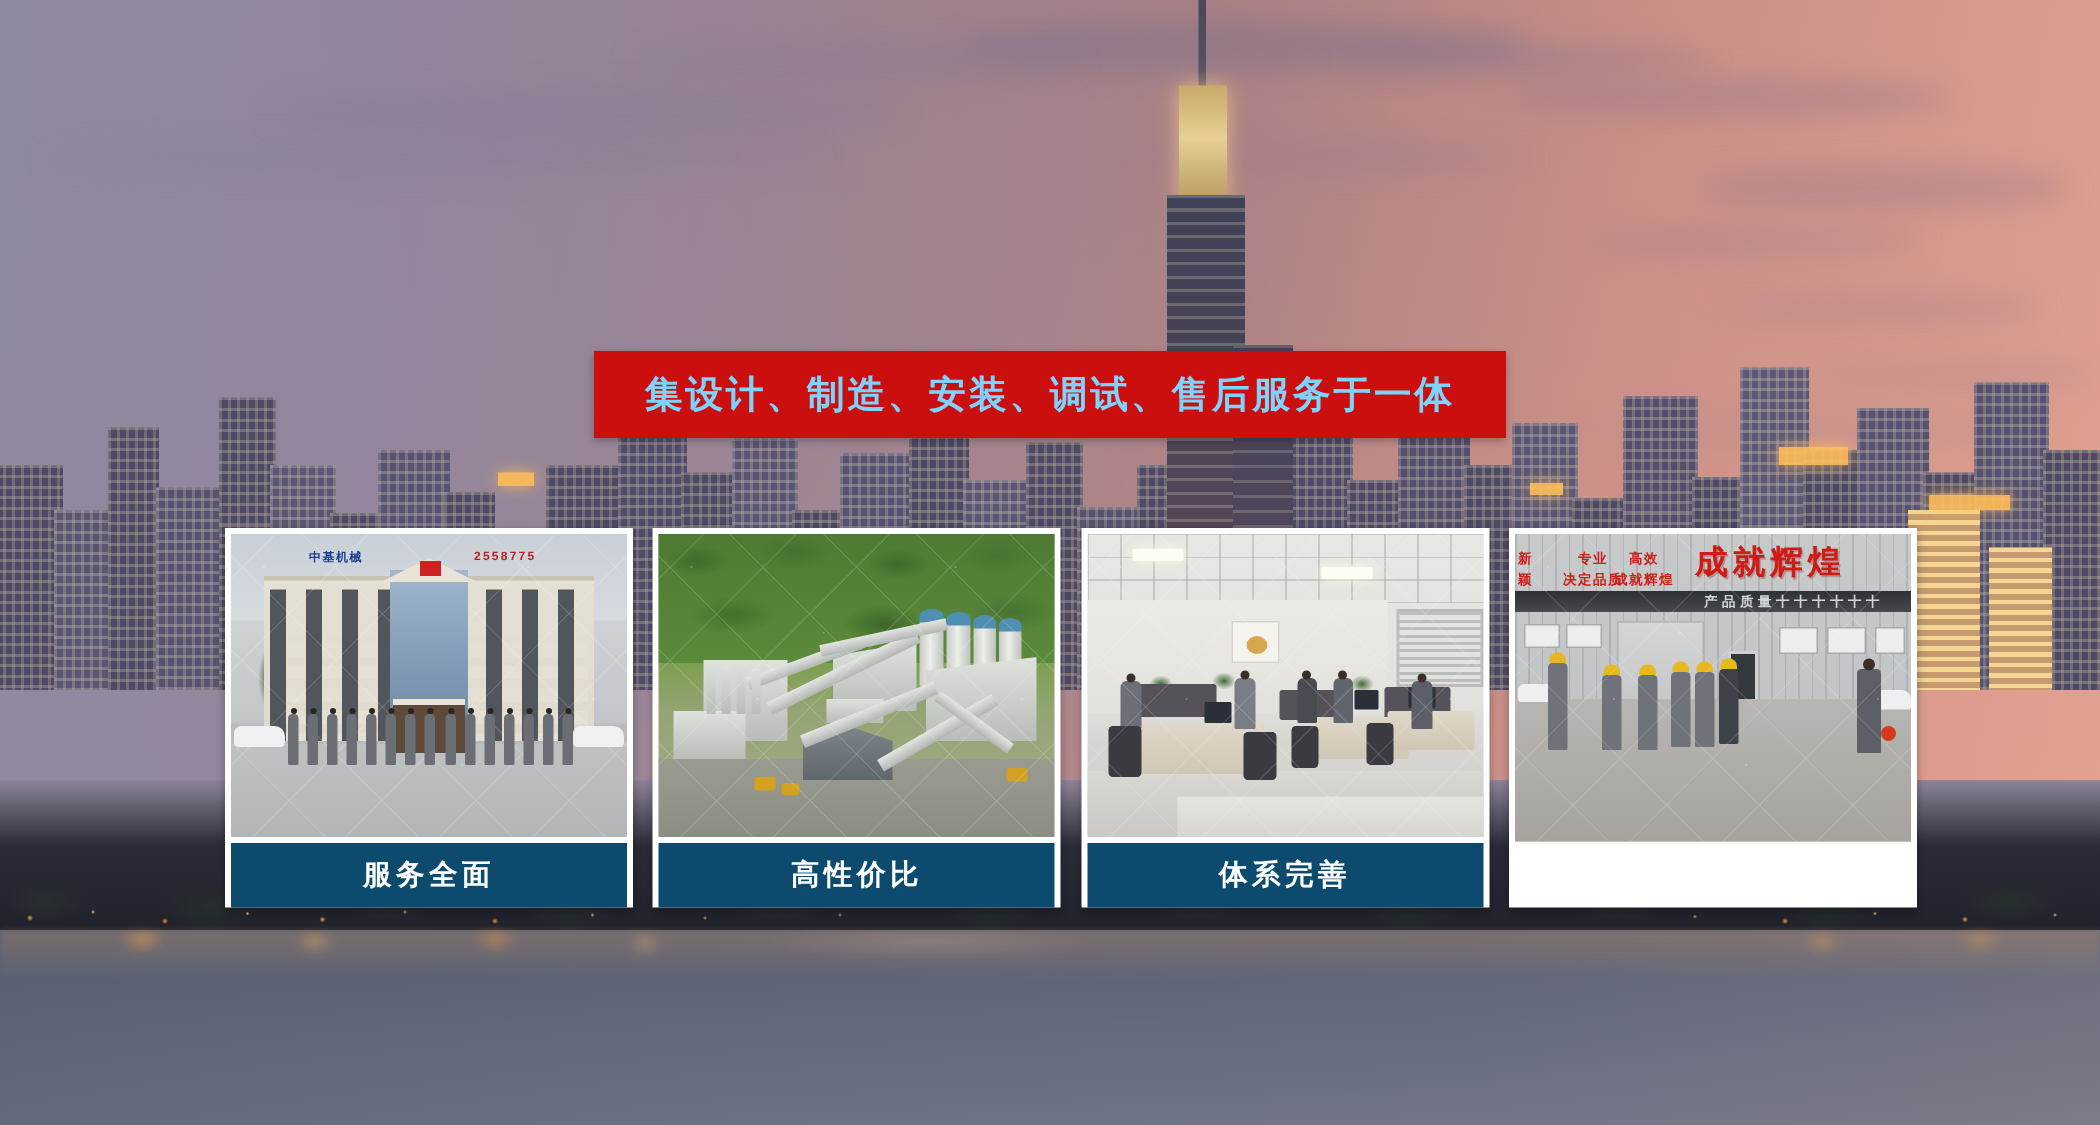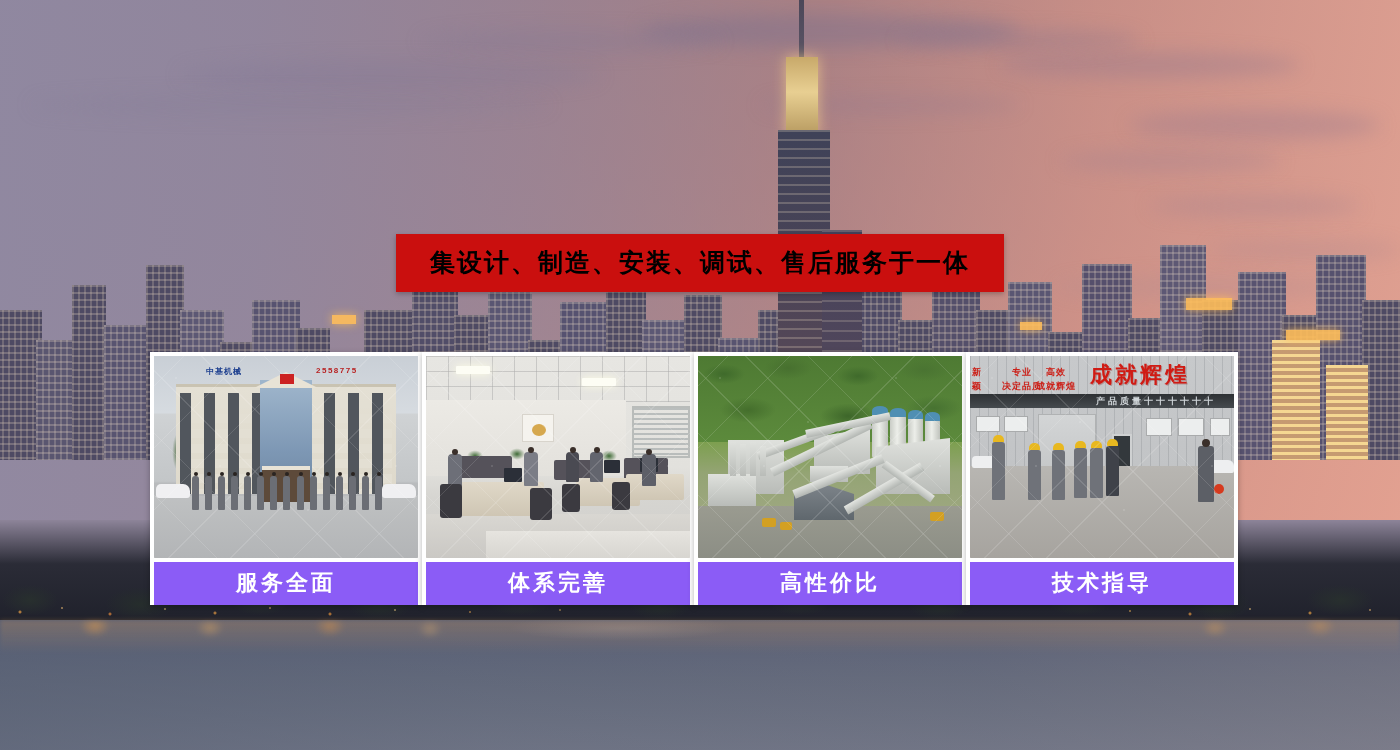--- a/index.html
+++ b/index.html
@@ -170,30 +170,30 @@
   
   .headline{
     position:absolute; left:0; top:128px; width:1400px;
     text-align:center; color:#fff;
     font-size:76px; font-weight:bold; letter-spacing:4px;
     line-height:1; white-space:nowrap;
     text-shadow:3px 4px 5px rgba(40,30,50,.55), 0 1px 0 rgba(255,255,255,.25);
   }
   .subtitle{
     position:absolute; left:50%; transform:translateX(-50%); top:234px;
-    background:#ca0f0e; color:#000000;
+    background:#ca0f0e; color:#7dd3fc;
     font-size:25px; font-weight:bold; letter-spacing:2px;
     padding:12px 34px 13px; white-space:nowrap;
     box-shadow:0 2px 5px rgba(0,0,0,.25);
   }
 
   
   .cards{
     position:absolute; left:120px; top:352px; width:1158px; height:253px;
-    display:flex; justify-content:flex-start;padding-left:30px;
+    display:flex; justify-content:space-between;padding-left:30px;
   }
   .card{
     width:272px; height:253px;
     background:#fff; padding:4px 4px 0 4px;
     display:flex; flex-direction:column;
     box-shadow:0 2px 6px rgba(0,0,0,.3);
   }
   .photo{
     position:relative; width:264px; height:205px; overflow:hidden; background:#9aa;
   }
@@ -208,23 +208,23 @@
     background-image:
       radial-gradient(circle 1.5px at 22px 22px, rgba(255,255,255,.8), transparent 70%),
       radial-gradient(circle 1.5px at 110px 66px, rgba(255,255,255,.8), transparent 70%),
       radial-gradient(circle 1.5px at 198px 22px, rgba(255,255,255,.8), transparent 70%),
       radial-gradient(circle 1.5px at 66px 110px, rgba(255,255,255,.8), transparent 70%),
       radial-gradient(circle 1.5px at 154px 154px, rgba(255,255,255,.8), transparent 70%),
       radial-gradient(circle 1.5px at 242px 110px, rgba(255,255,255,.8), transparent 70%);
   }
   .caption{
     width:264px; height:44px; margin-top:4px; margin-bottom:0;
-    background:#8b5cf6; color:#fff;
+    background:#0c4a6e; color:#fff;
     display:flex; align-items:center; justify-content:center;
-    font-size:22px; font-weight:bold; letter-spacing:3px;
+    font-size:19px; font-weight:bold; letter-spacing:3px;
   }
 
   
   .p1{ background:linear-gradient(to bottom,#c9cfd6 0%,#d6dbe0 28%,#cfd2d4 29%,#c3c6c8 62%,#b9bbbd 63%,#b4b6b8 100%); }
   .p1 .bldg{
     position:absolute; left:22px; top:28px; width:220px; height:110px;
     background:linear-gradient(to bottom,#e4e0d4,#ded9cb);
     border-top:3px solid #c9c3b2;
   }
   .p1 .bldg::after{
@@ -517,20 +517,62 @@
             <div class="person"></div>
             <div class="person"></div>
           <div class="person"></div>
             <div class="person"></div>
             <div class="person"></div>
         </div>
         <div class="wm"></div>
           <div class="wmdot"></div>
       </div>
       <div class="caption">服务全面</div>
+    </div>
+
+    <div class="card">
+      <div class="photo p2">
+        <div class="forest"></div>
+        <div class="yard"></div>
+
+        <div class="silo" style="left:174px;top:56px;width:16px;height:46px;"></div>
+        <div class="silocap" style="left:174px;top:50px;width:16px;height:9px;"></div>
+        <div class="silo" style="left:192px;top:58px;width:16px;height:44px;"></div>
+        <div class="silocap" style="left:192px;top:52px;width:16px;height:9px;"></div>
+        <div class="silo" style="left:210px;top:60px;width:15px;height:42px;"></div>
+        <div class="silocap" style="left:210px;top:54px;width:15px;height:9px;"></div>
+        <div class="silo" style="left:227px;top:62px;width:15px;height:40px;"></div>
+        <div class="silocap" style="left:227px;top:56px;width:15px;height:9px;"></div>
+
+        <div class="blk" style="left:178px;top:82px;width:74px;height:56px;clip-path:polygon(0 16%,100% 0,100% 100%,0 100%);"></div>
+        <div class="blk" style="left:116px;top:72px;width:56px;height:46px;clip-path:polygon(0 20%,100% 0,100% 100%,0 100%);"></div>
+        <div class="blk" style="left:30px;top:84px;width:56px;height:54px;"></div>
+        <div class="blk" style="left:10px;top:118px;width:48px;height:32px;"></div>
+        <div class="blkdark" style="left:96px;top:128px;width:60px;height:36px;clip-path:polygon(0 28%,50% 0,100% 28%,100% 100%,0 100%);"></div>
+        <div class="blk" style="left:112px;top:110px;width:38px;height:16px;"></div>
+
+        <div class="conv" style="left:74px;top:112px;width:110px;height:9px;transform:rotate(-26deg);"></div>
+        <div class="conv" style="left:96px;top:134px;width:96px;height:9px;transform:rotate(-22deg);"></div>
+        <div class="conv" style="left:148px;top:150px;width:88px;height:9px;transform:rotate(-30deg);"></div>
+        <div class="conv" style="left:60px;top:96px;width:80px;height:8px;transform:rotate(-20deg);"></div>
+        <div class="conv" style="left:108px;top:74px;width:86px;height:8px;transform:rotate(-12deg);"></div>
+        <div class="conv" style="left:186px;top:104px;width:60px;height:8px;transform:rotate(36deg);"></div>
+
+        <div class="blk" style="left:32px;top:86px;width:6px;height:34px;"></div>
+        <div class="blk" style="left:42px;top:88px;width:6px;height:32px;"></div>
+        <div class="blk" style="left:52px;top:86px;width:6px;height:34px;"></div>
+        <div class="blk" style="left:62px;top:90px;width:6px;height:30px;"></div>
+
+        <div class="mach" style="left:64px;top:162px;width:14px;height:9px;"></div>
+        <div class="mach" style="left:82px;top:166px;width:12px;height:8px;"></div>
+        <div class="mach" style="left:232px;top:156px;width:14px;height:9px;"></div>
+        <div class="wm"></div>
+          <div class="wmdot"></div>
+      </div>
+      <div class="caption">高性价比</div>
     </div>
 
     <div class="card">
       <div class="photo p3">
         <div class="ceil"></div>
         <div class="panel" style="left:30px;top:10px;width:34px;height:8px;"></div>
         <div class="panel" style="left:156px;top:22px;width:34px;height:8px;"></div>
         <div class="wall"></div>
         <div class="poster"></div>
         <div class="window"></div>
@@ -557,62 +599,20 @@
         <div class="chair" style="left:104px;top:132px;width:22px;height:32px;"></div>
         <div class="chair" style="left:136px;top:128px;width:18px;height:28px;"></div>
         <div class="chair" style="left:186px;top:126px;width:18px;height:28px;"></div>
         <div class="wm"></div>
           <div class="wmdot"></div>
       </div>
       <div class="caption">体系完善</div>
     </div>
 
     <div class="card">
-      <div class="photo p2">
-        <div class="forest"></div>
-        <div class="yard"></div>
-
-        <div class="silo" style="left:174px;top:56px;width:16px;height:46px;"></div>
-        <div class="silocap" style="left:174px;top:50px;width:16px;height:9px;"></div>
-        <div class="silo" style="left:192px;top:58px;width:16px;height:44px;"></div>
-        <div class="silocap" style="left:192px;top:52px;width:16px;height:9px;"></div>
-        <div class="silo" style="left:210px;top:60px;width:15px;height:42px;"></div>
-        <div class="silocap" style="left:210px;top:54px;width:15px;height:9px;"></div>
-        <div class="silo" style="left:227px;top:62px;width:15px;height:40px;"></div>
-        <div class="silocap" style="left:227px;top:56px;width:15px;height:9px;"></div>
-
-        <div class="blk" style="left:178px;top:82px;width:74px;height:56px;clip-path:polygon(0 16%,100% 0,100% 100%,0 100%);"></div>
-        <div class="blk" style="left:116px;top:72px;width:56px;height:46px;clip-path:polygon(0 20%,100% 0,100% 100%,0 100%);"></div>
-        <div class="blk" style="left:30px;top:84px;width:56px;height:54px;"></div>
-        <div class="blk" style="left:10px;top:118px;width:48px;height:32px;"></div>
-        <div class="blkdark" style="left:96px;top:128px;width:60px;height:36px;clip-path:polygon(0 28%,50% 0,100% 28%,100% 100%,0 100%);"></div>
-        <div class="blk" style="left:112px;top:110px;width:38px;height:16px;"></div>
-
-        <div class="conv" style="left:74px;top:112px;width:110px;height:9px;transform:rotate(-26deg);"></div>
-        <div class="conv" style="left:96px;top:134px;width:96px;height:9px;transform:rotate(-22deg);"></div>
-        <div class="conv" style="left:148px;top:150px;width:88px;height:9px;transform:rotate(-30deg);"></div>
-        <div class="conv" style="left:60px;top:96px;width:80px;height:8px;transform:rotate(-20deg);"></div>
-        <div class="conv" style="left:108px;top:74px;width:86px;height:8px;transform:rotate(-12deg);"></div>
-        <div class="conv" style="left:186px;top:104px;width:60px;height:8px;transform:rotate(36deg);"></div>
-
-        <div class="blk" style="left:32px;top:86px;width:6px;height:34px;"></div>
-        <div class="blk" style="left:42px;top:88px;width:6px;height:32px;"></div>
-        <div class="blk" style="left:52px;top:86px;width:6px;height:34px;"></div>
-        <div class="blk" style="left:62px;top:90px;width:6px;height:30px;"></div>
-
-        <div class="mach" style="left:64px;top:162px;width:14px;height:9px;"></div>
-        <div class="mach" style="left:82px;top:166px;width:12px;height:8px;"></div>
-        <div class="mach" style="left:232px;top:156px;width:14px;height:9px;"></div>
-        <div class="wm"></div>
-          <div class="wmdot"></div>
-      </div>
-      <div class="caption">高性价比</div>
-    </div>
-
-    <div class="card">
       <div class="photo p4">
         <div class="fac"></div>
         <div class="s2 s2a">新<br>颖</div>
         <div class="s2 s2b">专业<br>决定品质</div>
         <div class="s2 s2c">高效<br>成就辉煌</div>
         <div class="slogan">成就辉煌</div>
         <div class="band"></div>
         <div class="banditems">产品质量十十十十十十</div>
         <div class="door"></div>
         <div class="door2"></div>
@@ -628,17 +628,16 @@
         <div class="worker" style="left:58px;top:94px;"></div>
         <div class="worker" style="left:82px;top:94px;"></div>
         <div class="worker" style="left:104px;top:92px;"></div>
         <div class="worker" style="left:120px;top:92px;"></div>
         <div class="worker" style="left:136px;top:90px;background:#3f4249;"></div>
         <div class="boss" style="left:228px;top:90px;"></div>
         <div class="helmet" style="left:244px;top:128px;"></div>
         <div class="wm"></div>
           <div class="wmdot"></div>
       </div>
-      <div class="caption">技术指导</div>
     </div>
 
   </div>
 </div>
 
 </body></html>

